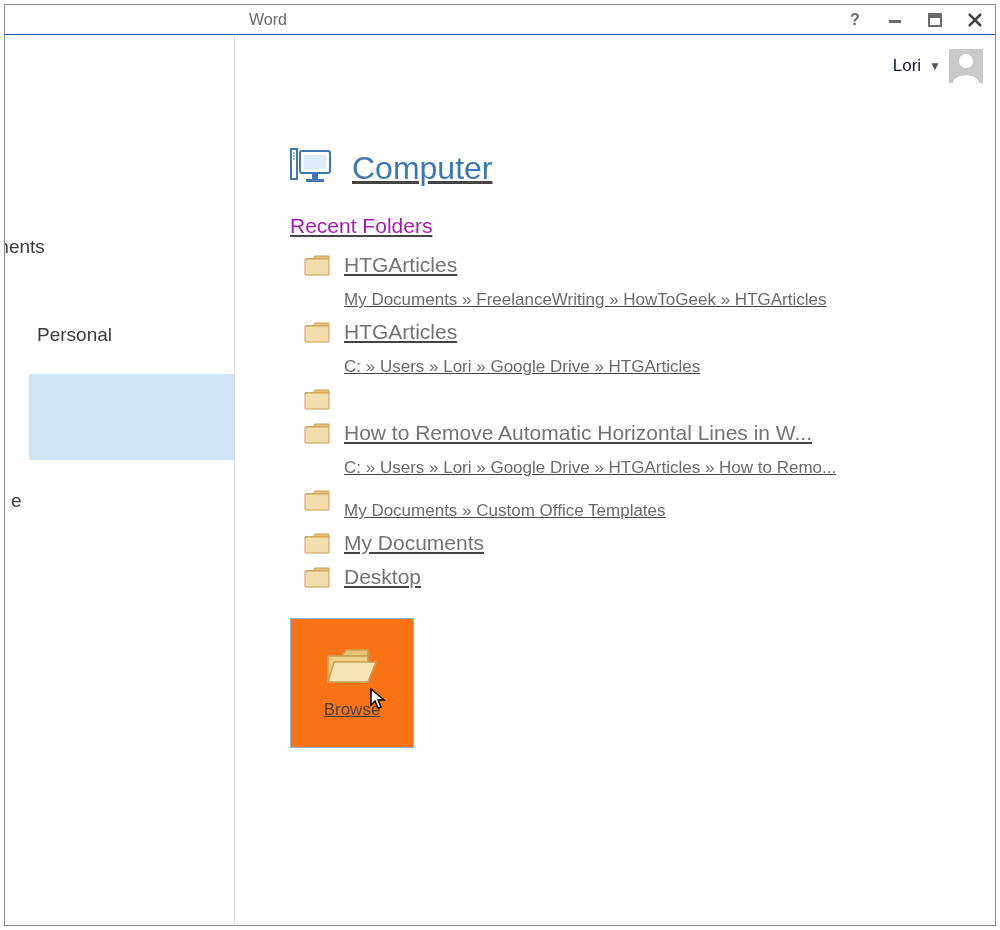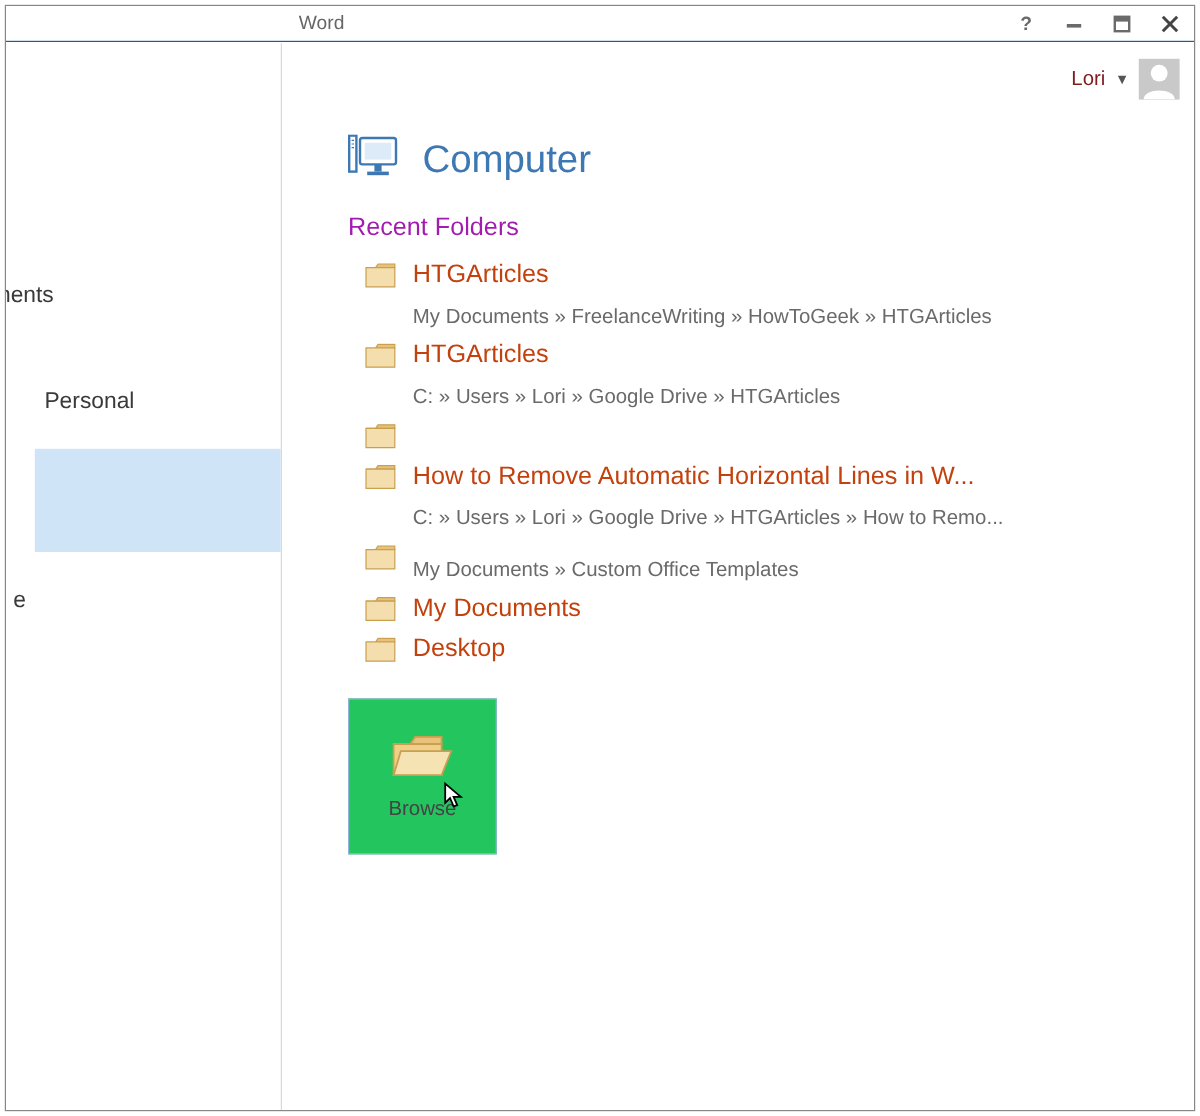--- a/index.html
+++ b/index.html
@@ -44,21 +44,21 @@
   .win-ctrl svg { display: block; }
   
   .userrow {
     position: absolute;
     top: 44px;
     right: 12px;
     display: flex;
     align-items: center;
     gap: 8px;
   }
-  .userrow .uname { font-size: 17px; color: #7f1d1d; }
+  .userrow .uname { font-size: 17px; color: #0f172a; }
   .userrow .caret { font-size: 12px; color: #555; }
   .avatar {
     width: 34px; height: 34px;
     background: #c9c9c9;
     display: flex; align-items: flex-end; justify-content: center;
   }
   
   .sidebar {
     position: absolute;
     left: 0; top: 31px; bottom: 0;
@@ -80,21 +80,22 @@
     background: #cfe4f7;
     height: 86px; 
     margin-top: 18px;
     padding-top: 0;
   }
   .side-item.e { margin-top: 20px; margin-left: -2px; }
   
   .main {
     position: absolute;
     left: 231px; top: 31px; right: 0; bottom: 0;
-    padding: 76px 20px 0 54px;
+    padding: 112px 20px 0 54px;
+    text-decoration: underline;
   }
   .hdr {
     display: flex;
     align-items: center;
     gap: 18px;
     margin-bottom: 26px;
   }
   .hdr .label {
     font-size: 32px;
     color: #3e78b3;
@@ -109,42 +110,42 @@
   .folder-item {
     display: flex;
     align-items: flex-start;
     gap: 14px;
     padding: 5px 0 5px 14px;
   }
   .folder-item .ficon { margin-top: 2px; flex-shrink: 0; }
   .folder-item .ftxt { flex: 1; min-width: 0; }
   .folder-item .fname {
     font-size: 21px;
-    color: #c2410c;
+    color: #737373;
     white-space: nowrap;
     overflow: hidden;
     text-overflow: ellipsis;
     max-width: 620px;
   }
   .folder-item .fpath {
     font-size: 17px;
     color: #6a6a6a;
     margin-top: 13px;
     white-space: nowrap;
     overflow: hidden;
     text-overflow: ellipsis;
     max-width: 620px;
   }
   
   .browse {
     margin-top: 24px;
     width: 124px;
     height: 130px;
     border: 1px solid #8fb5d8;
-    background: #22c55e;
+    background: #f97316;
     display: flex;
     flex-direction: column;
     align-items: center;
     justify-content: center;
     gap: 10px;
     position: relative;
   }
   .browse .blabel { font-size: 17px; color: #444; }
   .cursor {
     position: absolute;

